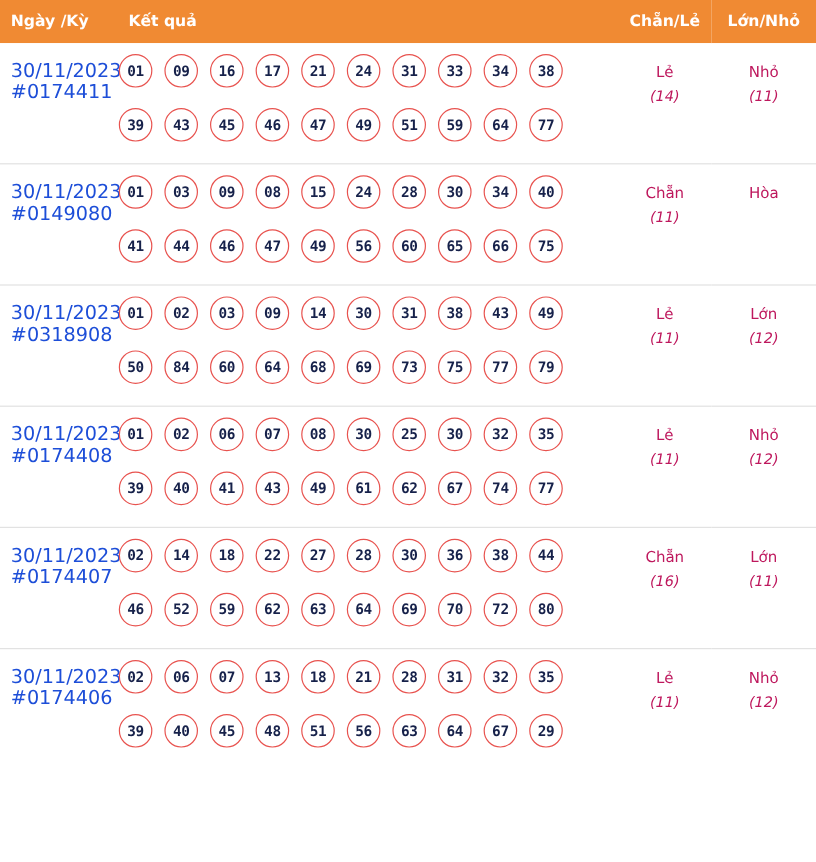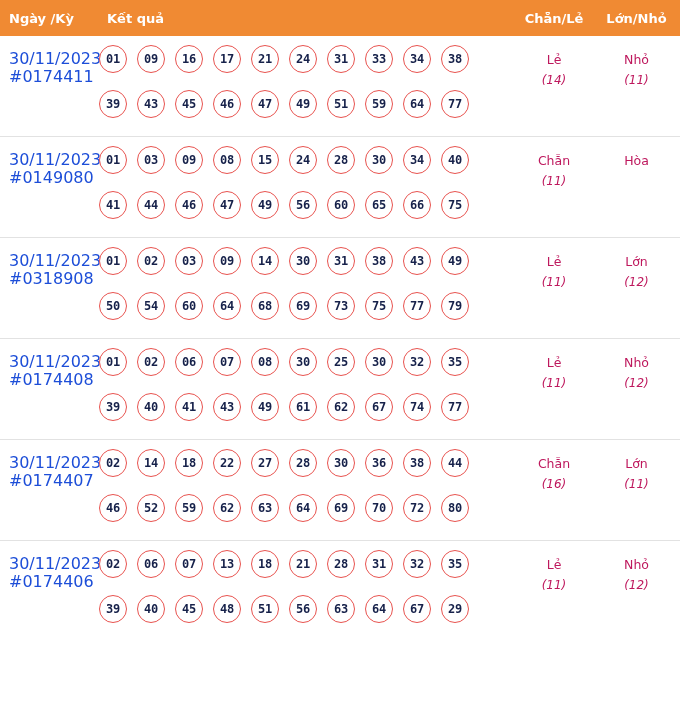--- a/index.html
+++ b/index.html
@@ -205,21 +205,21 @@
             <span class="ball">09</span>
             <span class="ball">14</span>
             <span class="ball">30</span>
             <span class="ball">31</span>
             <span class="ball">38</span>
             <span class="ball">43</span>
             <span class="ball">49</span>
           </div>
           <div class="ball-row">
             <span class="ball">50</span>
-            <span class="ball">54</span>
+            <span class="ball">84</span>
             <span class="ball">60</span>
             <span class="ball">64</span>
             <span class="ball">68</span>
             <span class="ball">69</span>
             <span class="ball">73</span>
             <span class="ball">75</span>
             <span class="ball">77</span>
             <span class="ball">79</span>
           </div>
         </td>

